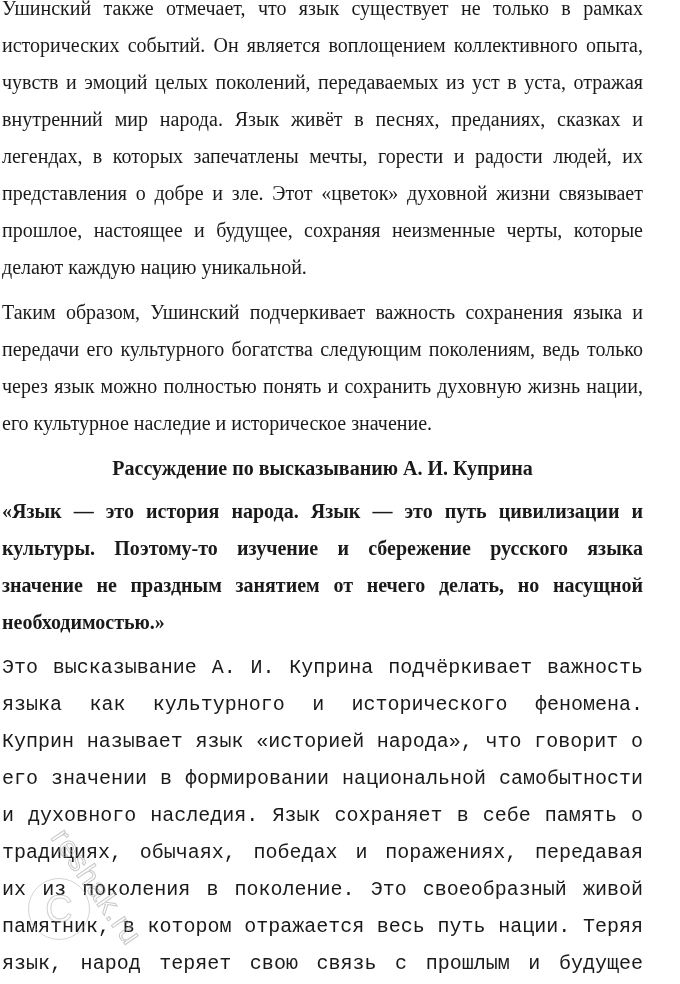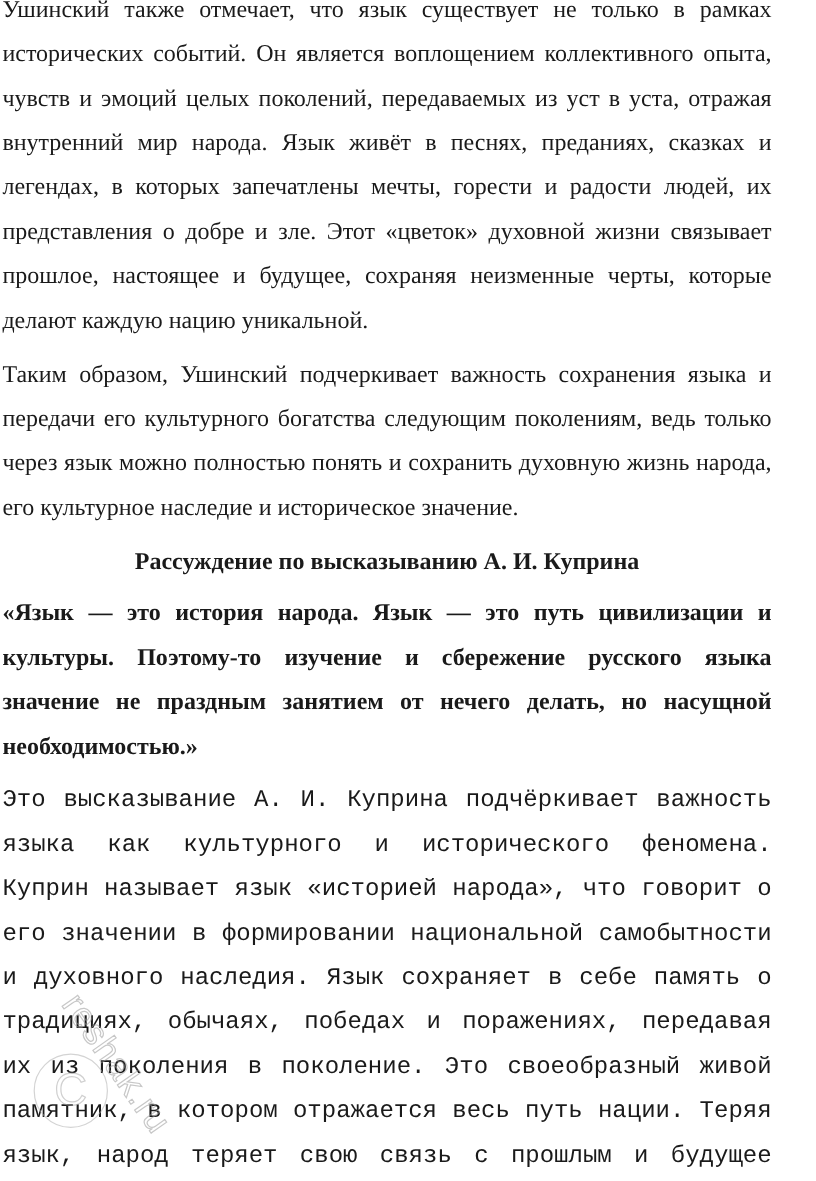--- a/index.html
+++ b/index.html
@@ -77,21 +77,21 @@
       line-height: 44px;
       color: transparent;
       -webkit-text-stroke: 1px #aaaaaa;
     }
   </style>
 </head>
 <body>
 
 <div class="page">
   <p class="p1">Ушинский также отмечает, что язык существует не только в рамках исторических событий. Он является воплощением коллективного опыта, чувств и эмоций целых поколений, передаваемых из уст в уста, отражая внутренний мир народа. Язык живёт в песнях, преданиях, сказках и легендах, в которых запечатлены мечты, горести и радости людей, их представления о добре и зле. Этот «цветок» духовной жизни связывает прошлое, настоящее и будущее, сохраняя неизменные черты, которые делают каждую нацию уникальной.</p>
-  <p class="p2">Таким образом, Ушинский подчеркивает важность сохранения языка и передачи его культурного богатства следующим поколениям, ведь только через язык можно полностью понять и сохранить духовную жизнь народа, его культурное наследие и историческое значение.</p>
+  <p class="p2">Таким образом, Ушинский подчеркивает важность сохранения языка и передачи его культурного богатства следующим поколениям, ведь только через язык можно полностью понять и сохранить духовную жизнь нации, его культурное наследие и историческое значение.</p>
   <div class="heading">Рассуждение по высказыванию А. И. Куприна</div>
   <p class="quote">«Язык — это история народа. Язык — это путь цивилизации и культуры. Поэтому-то изучение и сбережение русского языка значение не праздным занятием от нечего делать, но насущной необходимостью.»</p>
   <p class="p4">Это высказывание А. И. Куприна подчёркивает важность языка как культурного и исторического феномена. Куприн называет язык «историей народа», что говорит о его значении в формировании национальной самобытности и духовного наследия. Язык сохраняет в себе память о традициях, обычаях, победах и поражениях, передавая их из поколения в поколение. Это своеобразный живой памятник, в котором отражается весь путь нации. Теряя язык, народ теряет свою связь с прошлым и будущее становится неопределённым.</p>
 </div>
 
 <div class="watermark">
   <div class="wm-text">reshak.ru</div>
   <div class="wm-circle">
     <span>C</span>
   </div>

